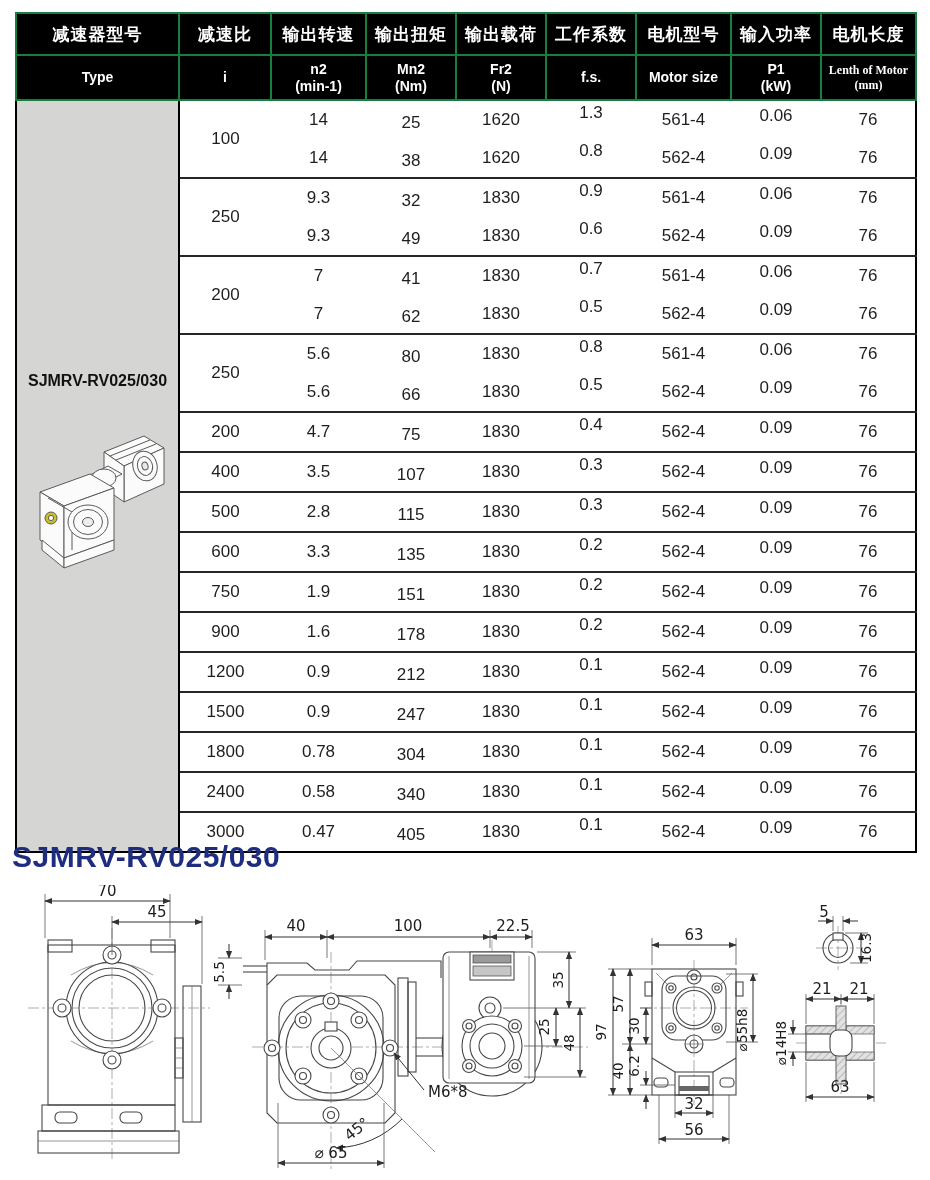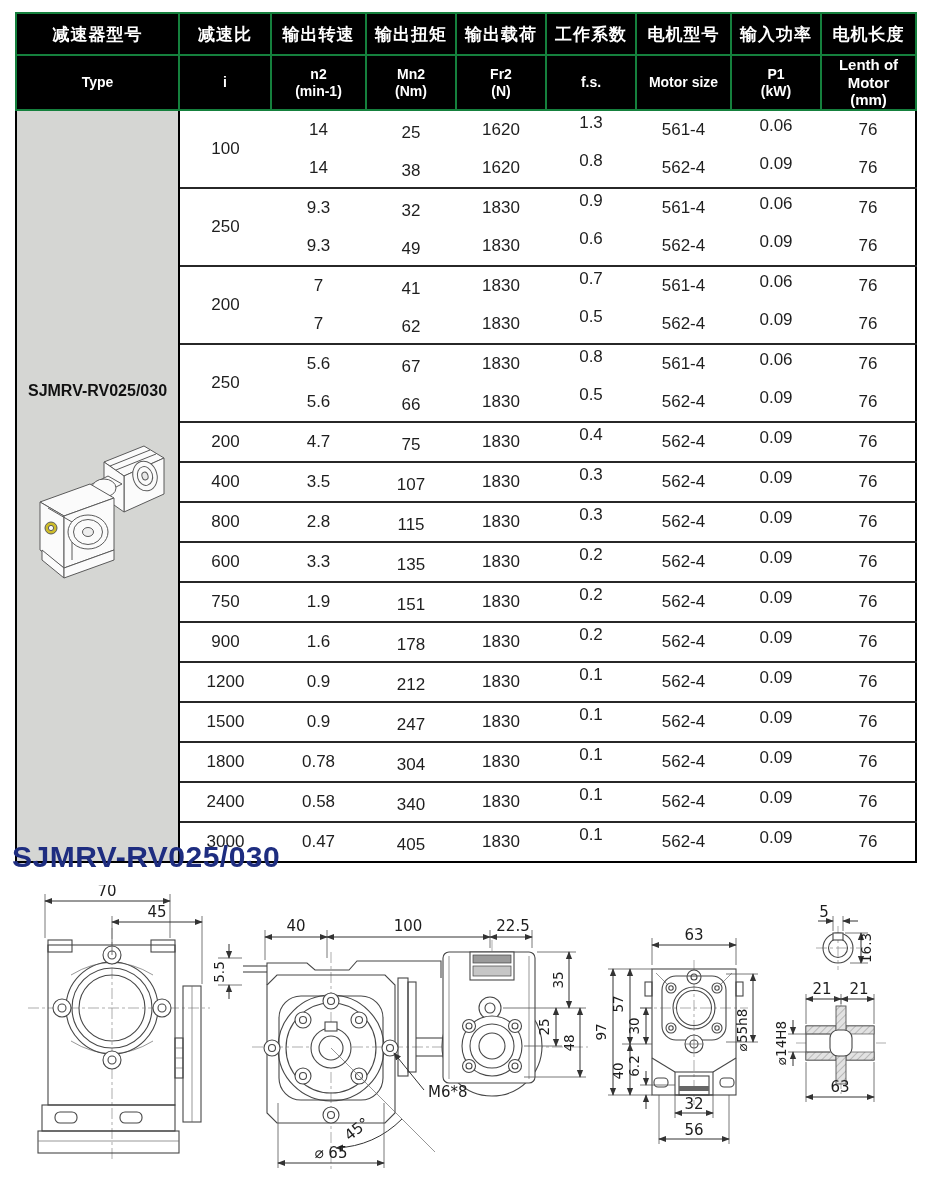--- a/index.html
+++ b/index.html
@@ -6,21 +6,21 @@
   body{width:930px;height:1180px;position:relative;background:#fff;
        font-family:"Liberation Sans",sans-serif;overflow:hidden;}
 
   
   table.spec{position:absolute;left:15px;top:12px;width:900px;border-collapse:collapse;
              table-layout:fixed;border:2px solid #000;}
   table.spec th{background:#000000;color:#fff;border:2px solid #15803d;font-weight:bold;
                 text-align:center;vertical-align:middle;padding:0;}
   tr.hdr-zh th{height:40px;font-size:17px;letter-spacing:1px;}
   tr.hdr-en th{height:43px;font-size:14px;white-space:pre-line;line-height:1.18;}
-  tr.hdr-en th.small{font-size:15px;}
+  tr.hdr-en th.small{font-size:12px;font-family:Liberation Serif, serif;}
   table.spec td{text-align:center;vertical-align:middle;padding:0;height:38px;
                 font-size:17px;color:#1e1e1e;}
   td.type-cell{background:#d5d6d3;border-right:2px solid #000;vertical-align:top;}
   .type-label{font-weight:bold;font-size:16px;color:#111;padding-top:9px;text-align:center;}
   .product-wrap{text-align:center;margin-top:26px;}
   tbody tr.group-start td{border-top:2px solid #272727;}
   td .v{position:relative;display:inline-block;}
   td .fs{top:-7px;}
   td .mn2{top:3px;}
   td .p1{top:-4px;}
@@ -172,21 +172,21 @@
         <td><span class="v mn2">62</span></td>
         <td><span class="v fr2">1830</span></td>
         <td><span class="v fs">0.5</span></td>
         <td><span class="v motor">562-4</span></td>
         <td><span class="v p1">0.09</span></td>
         <td><span class="v len">76</span></td>
       </tr>
       <tr class="group-start">
         <td rowspan="2">250</td>
         <td><span class="v n2">5.6</span></td>
-        <td><span class="v mn2">67</span></td>
+        <td><span class="v mn2">80</span></td>
         <td><span class="v fr2">1830</span></td>
         <td><span class="v fs">0.8</span></td>
         <td><span class="v motor">561-4</span></td>
         <td><span class="v p1">0.06</span></td>
         <td><span class="v len">76</span></td>
       </tr>
       <tr>
         <td><span class="v n2">5.6</span></td>
         <td><span class="v mn2">66</span></td>
         <td><span class="v fr2">1830</span></td>
@@ -209,21 +209,21 @@
         <td rowspan="1">400</td>
         <td><span class="v n2">3.5</span></td>
         <td><span class="v mn2">107</span></td>
         <td><span class="v fr2">1830</span></td>
         <td><span class="v fs">0.3</span></td>
         <td><span class="v motor">562-4</span></td>
         <td><span class="v p1">0.09</span></td>
         <td><span class="v len">76</span></td>
       </tr>
       <tr class="group-start">
-        <td rowspan="1">800</td>
+        <td rowspan="1">500</td>
         <td><span class="v n2">2.8</span></td>
         <td><span class="v mn2">115</span></td>
         <td><span class="v fr2">1830</span></td>
         <td><span class="v fs">0.3</span></td>
         <td><span class="v motor">562-4</span></td>
         <td><span class="v p1">0.09</span></td>
         <td><span class="v len">76</span></td>
       </tr>
       <tr class="group-start">
         <td rowspan="1">600</td>

